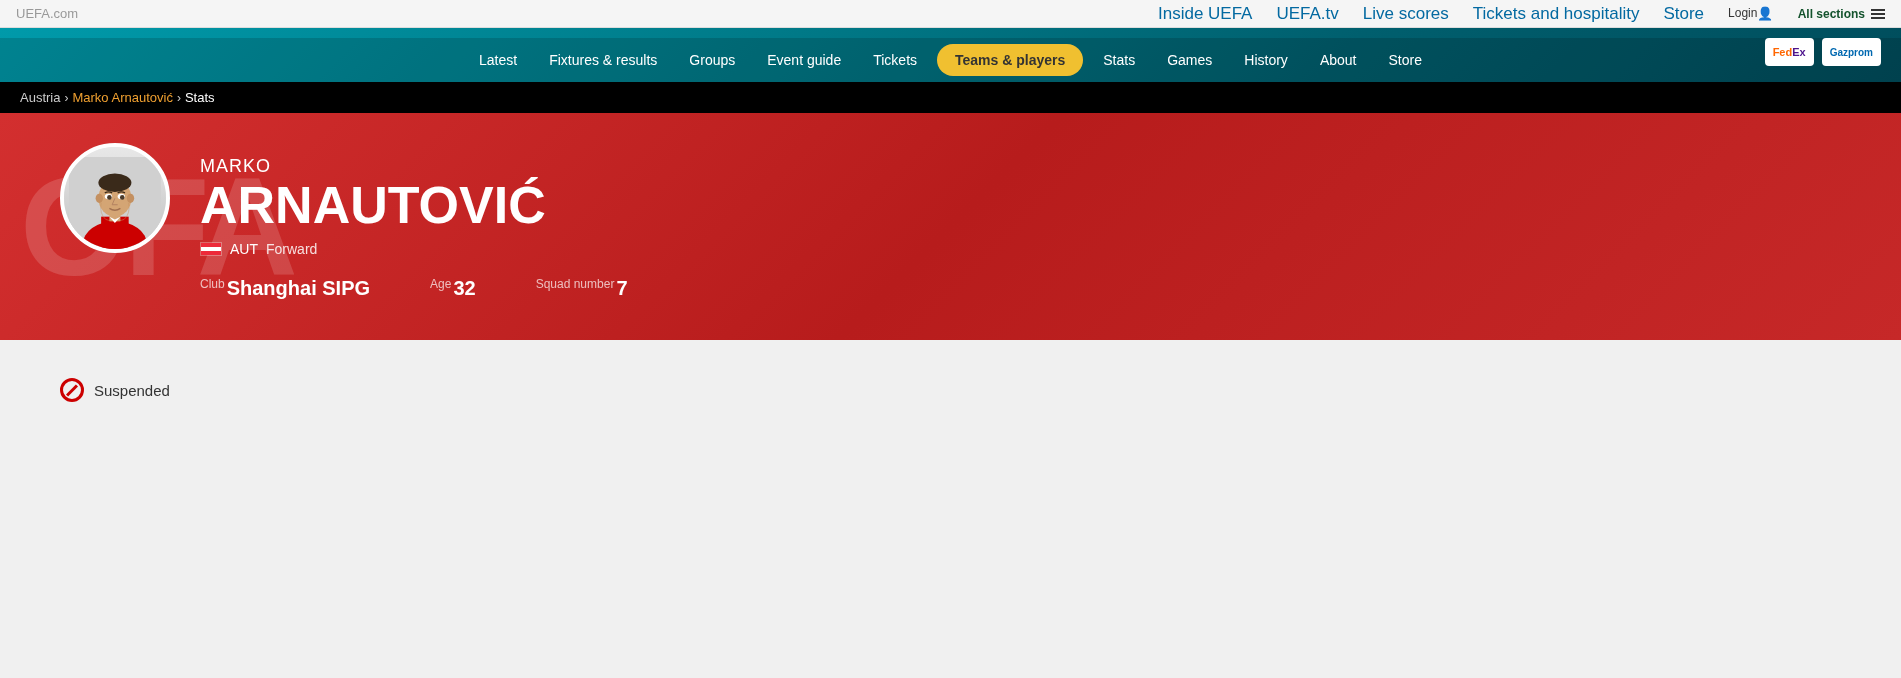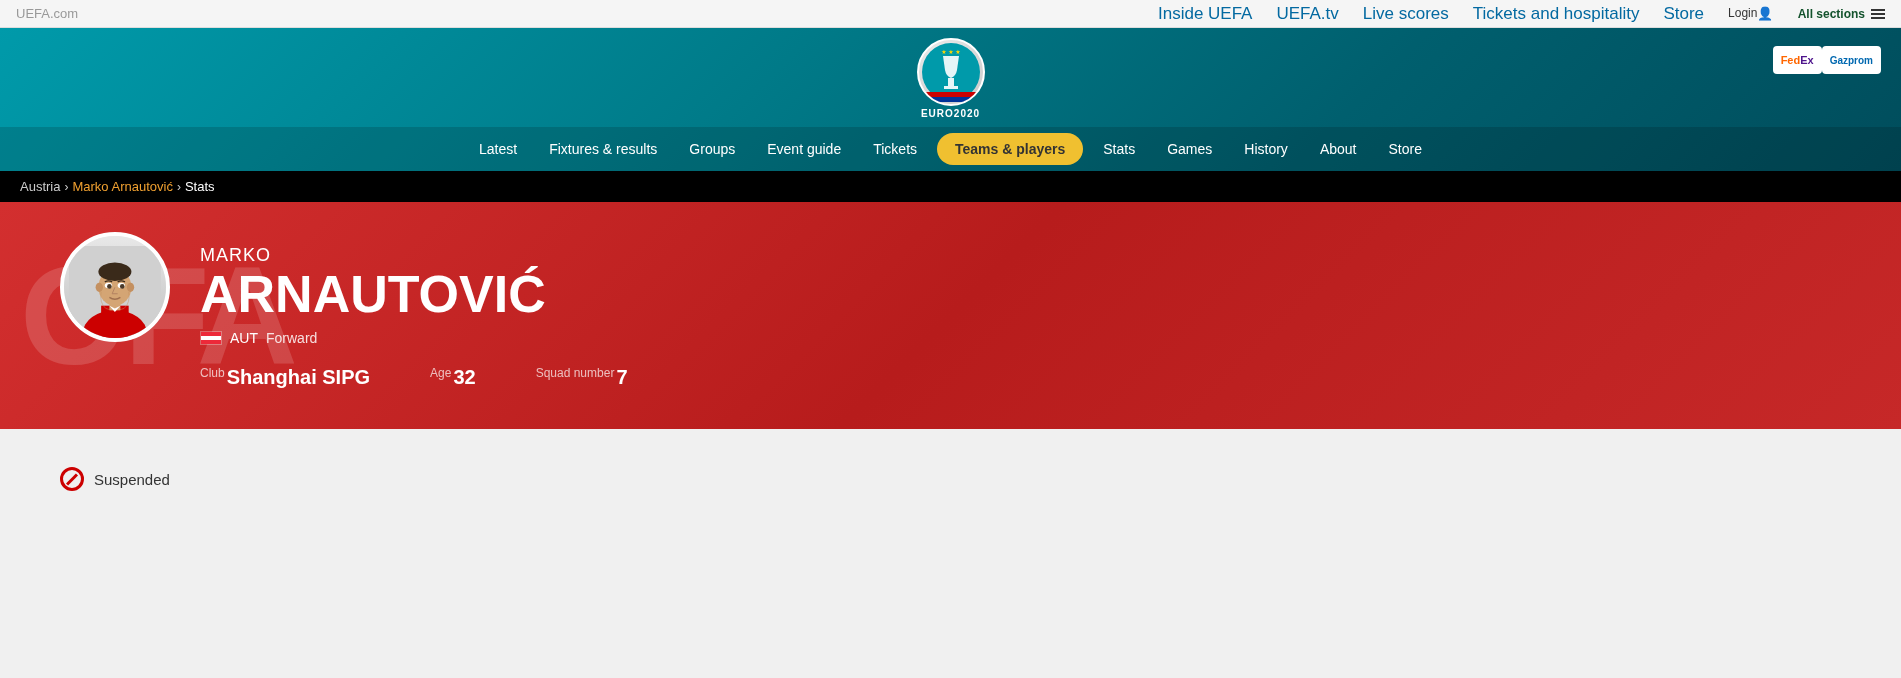--- a/index.html
+++ b/index.html
@@ -63,25 +63,25 @@
     .euro-header {
       background: linear-gradient(135deg, #009aaa 0%, #007a88 40%, #005f6e 70%, #004d5c 100%);
       display: flex;
       flex-direction: column;
       align-items: center;
       padding: 10px 0 0 0;
       position: relative;
     }
     .euro-header-sponsors {
       position: absolute;
-      top: 18px;
+      top: 10px;
       right: 20px;
       display: flex;
       align-items: center;
-      gap: 0;
+      gap: 8px;
     }
     .sponsor-box {
       background: white;
       padding: 4px 8px;
       border-radius: 4px;
       font-size: 11px;
       font-weight: bold;
       height: 28px;
       display: flex;
       align-items: center;
@@ -352,38 +352,20 @@
 
   <div class="euro-header-sponsors">
     <div class="sponsor-box">
       <span class="fedex-text"><span>Fed</span>Ex</span>
     </div>
     <div class="sponsor-box">
       <span class="gazprom-text">Gazprom</span>
     </div>
   </div>
 
-  <div class="euro-logo">
-    <div class="euro-logo-circle">
-      <svg width="60" height="60" viewBox="0 0 60 60">
-
-        <circle cx="30" cy="30" r="29" fill="#009aaa"></circle>
-
-        <path d="M22 14 L38 14 L36 28 Q35 34 30 36 Q25 34 24 28 Z" fill="white" opacity="0.9"></path>
-        <rect x="27" y="36" width="6" height="8" fill="white" opacity="0.9"></rect>
-        <rect x="23" y="44" width="14" height="3" fill="white" opacity="0.9"></rect>
-
-        <text x="30" y="12" text-anchor="middle" font-size="6" fill="#ffd700">★ ★ ★</text>
-
-        <rect x="0" y="50" width="60" height="5" fill="#cc0000" rx="0"></rect>
-        <rect x="0" y="55" width="60" height="5" fill="#003399" rx="0"></rect>
-      </svg>
-    </div>
-    <div class="euro-logo-text">EURO2020</div>
-  </div>
 
   <nav class="main-nav">
     <ul class="main-nav-items">
       <li>
         <a href="#">Latest</a>
       </li>
       <li>
         <a href="#">Fixtures &amp; results</a>
       </li>
       <li>

